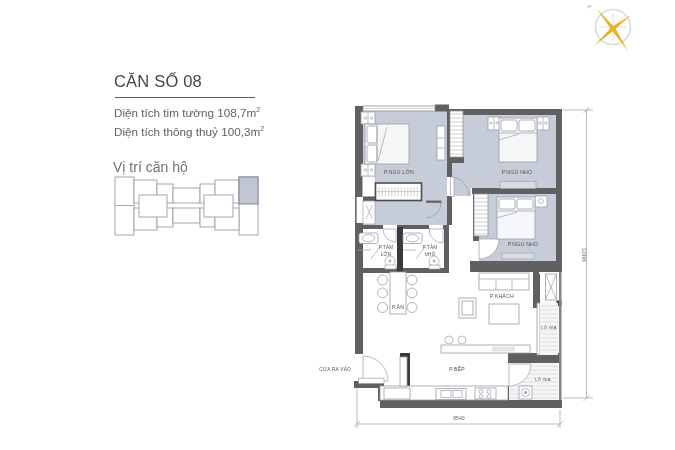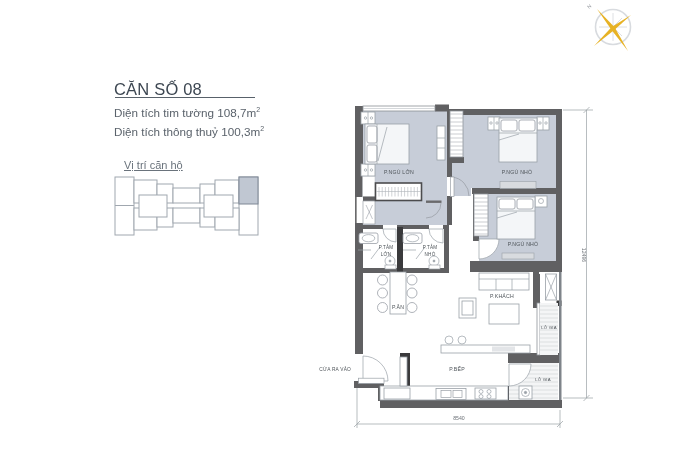--- a/index.html
+++ b/index.html
@@ -1,23 +1,23 @@
 <!DOCTYPE html>
 <html><head>
 <meta charset="utf-8">
 <style>
   html,body{margin:0;padding:0;background:#ffffff;}
   body{width:675px;height:450px;position:relative;overflow:hidden;
        font-family:"Liberation Sans",sans-serif;}
   .title{position:absolute;left:114px;top:72px;font-size:16.5px;color:#3d4752;
-         letter-spacing:0.2px;font-weight:400;margin-top:8px;}
+         letter-spacing:0.2px;font-weight:400;}
   .rule{position:absolute;left:115px;top:97px;width:140px;height:1.3px;background:#58616a;}
   .body1{position:absolute;left:114px;top:102px;font-size:11.7px;color:#5a626b;line-height:16.5px;}
   sup{font-size:7px;}
-  .small{position:absolute;left:124px;top:159px;font-size:11px;color:#6a737c;text-decoration:underline;}
+  .small{position:absolute;left:113px;top:159px;font-size:14px;color:#6a737c;}
 </style>
 </head>
 <body>
 <div class="title">CĂN SỐ 08</div>
 <div class="rule"></div>
 <div class="body1">Diện tích tim tường 108,7m<sup>2</sup><br>Diện tích thông thuỷ 100,3m<sup>2</sup></div>
 <div class="small">Vị trí căn hộ</div>
 <svg width="675" height="450" viewBox="0 0 675 450" style="position:absolute;left:0;top:0" font-family="Liberation Sans, sans-serif">
 
 <g stroke="#a0a7af" stroke-width="1" fill="#ffffff">

